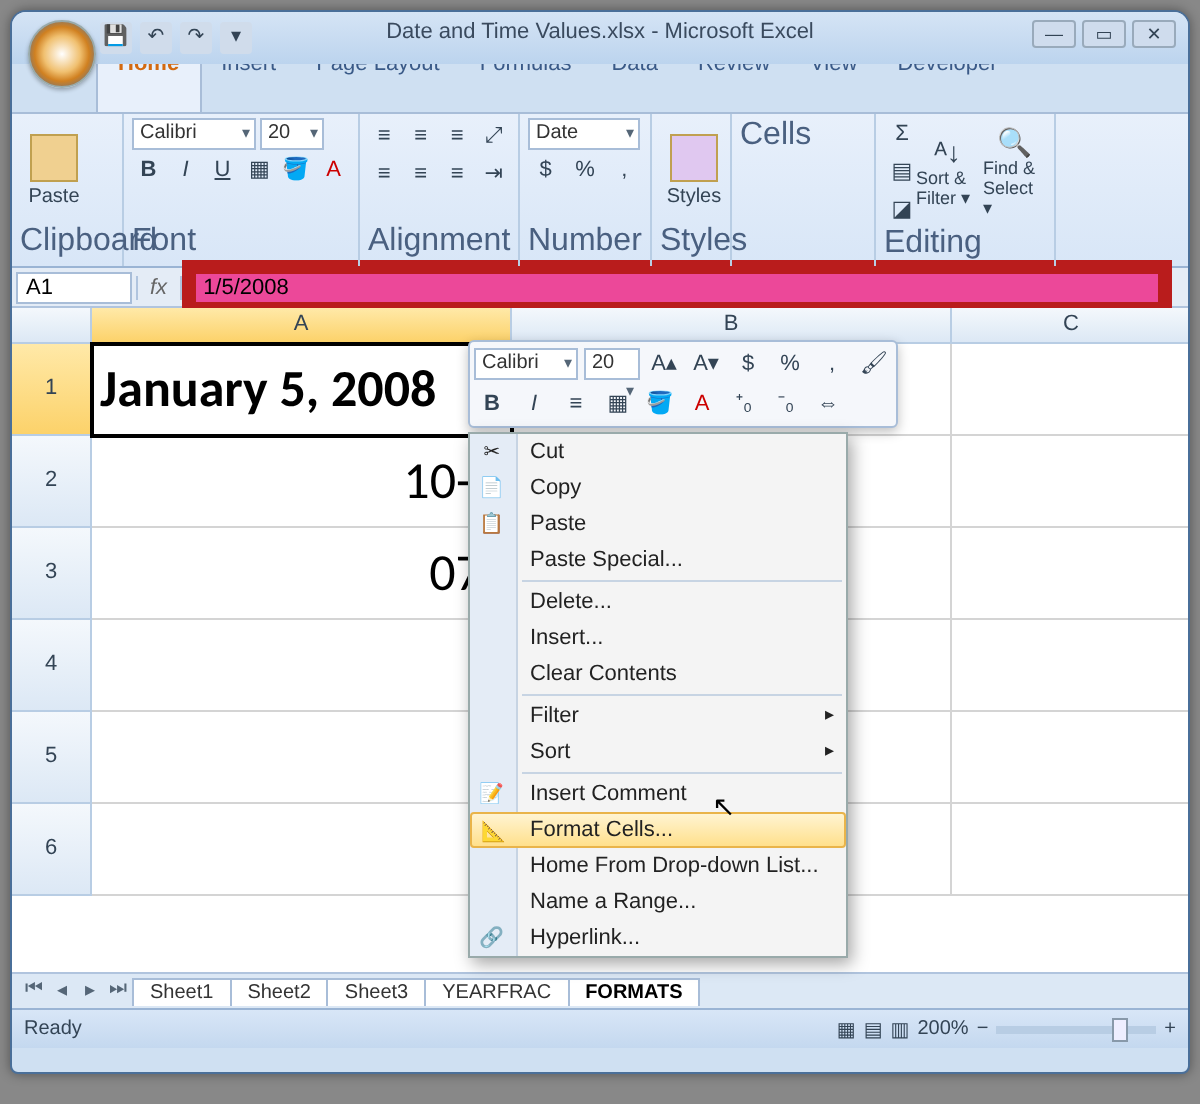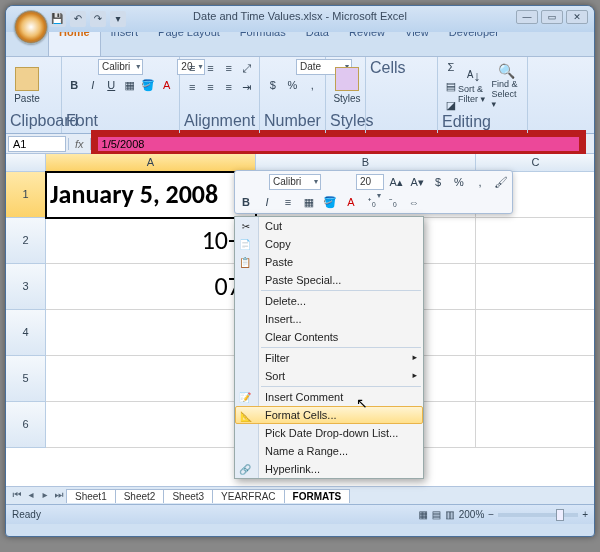--- a/index.html
+++ b/index.html
@@ -14,21 +14,21 @@
   .winbtns span { width:22px; height:14px; background:#cfdced; border:1px solid #9ab; border-radius:2px; font-size:9px; text-align:center; line-height:12px; color:#345;}
   .ribbon-tabs { margin-top:4px; height:20px; display:flex; align-items:flex-end; padding-left:42px; font-size:11px; gap:0;}
   .ribbon-tabs div { padding:18px 10px; color:#3a5a88; cursor:pointer;}
   .ribbon-tabs .active { background:#e8f0fb; border:1px solid #a8bdd8; border-bottom:none; border-radius:3px 3px 0 0; color:#d36a10; font-weight:bold;}
   .ribbon { background:linear-gradient(#e8f0fb,#d8e6f7); border-top:1px solid #a8bdd8; border-bottom:1px solid #9ab4d4; height:78px; display:flex; font-size:10px;}
   .group { border-right:1px solid #b8cde4; padding:2px 4px; display:flex; flex-direction:column; justify-content:space-between; position:relative;}
   .group-label { text-align:left; color:#4a6080; font-size:16px; padding-bottom:1px;}
   .btn-lg { width:34px; height:54px; display:flex; flex-direction:column; align-items:center; justify-content:center; color:#345; font-size:10px;}
   .btn-lg .ic { width:24px; height:24px; background:#f0d090; border:1px solid #c0a050; margin-bottom:2px;}
   .row { display:flex; gap:2px; align-items:center;}
-  .sel { background:#fff; border:1px solid #a8bdd8; font-size:10px; padding:0 12px 0 3px; height:16px; line-height:14px; position:relative; color:#333;margin-left:32px;}
+  .sel { background:#fff; border:1px solid #a8bdd8; font-size:10px; padding:0 12px 0 3px; height:16px; line-height:14px; position:relative; color:#333;}
   .sel:after{content:"▾"; position:absolute; right:2px; font-size:8px; color:#567;}
   .ib { width:18px; height:18px; border:1px solid transparent; text-align:center; line-height:16px; font-size:11px; color:#345;}
   .namebox-row { height:20px; background:#e4ecf6; border-bottom:1px solid #b0c4de; display:flex; align-items:center; font-size:11px;}
   .namebox { width:58px; background:#fff; border:1px solid #a8bdd8; padding:1px 4px; margin:0 2px;}
   .fx { padding:0 6px; color:#666; font-style:italic; border-left:1px solid #b0c4de; border-right:1px solid #b0c4de;}
   .fbar { flex:1; background:#ec4899; border:7px solid #b91c1c; padding:1px 4px; margin-right:8px;}
   .sheet { position:relative; background:#fff; flex:1; overflow:hidden;}
   .grid { display:grid; grid-template-columns:40px 210px 220px 120px; grid-auto-rows:46px;}
   .hdr-row { display:grid; grid-template-columns:40px 210px 220px 120px; height:18px;}
   .corner,.colh,.rowh { background:linear-gradient(#f4f8fc,#dce8f5); border-right:1px solid #b8cde4; border-bottom:1px solid #b8cde4; text-align:center; font-size:11px; line-height:17px; color:#345;}
@@ -275,20 +275,20 @@
       <li class="sep"></li>
       <li><span>Delete...</span></li>
       <li><span>Insert...</span></li>
       <li><span>Clear Contents</span></li>
       <li class="sep"></li>
       <li><span>Filter</span><span class="sub">▸</span></li>
       <li><span>Sort</span><span class="sub">▸</span></li>
       <li class="sep"></li>
       <li><span class="ic2">📝</span><span>Insert Comment</span></li>
       <li class="hover"><span class="ic2">📐</span><span>Format Cells...</span></li>
-      <li><span>Pick Date Drop-down List...</span></li>
+      <li><span>Home From Drop-down List...</span></li>
       <li><span>Name a Range...</span></li>
       <li><span class="ic2">🔗</span><span>Hyperlink...</span></li>
     </ul>
   </div>
 
   <div class="cursor">↖</div>
 </div>
 
 </body></html>

